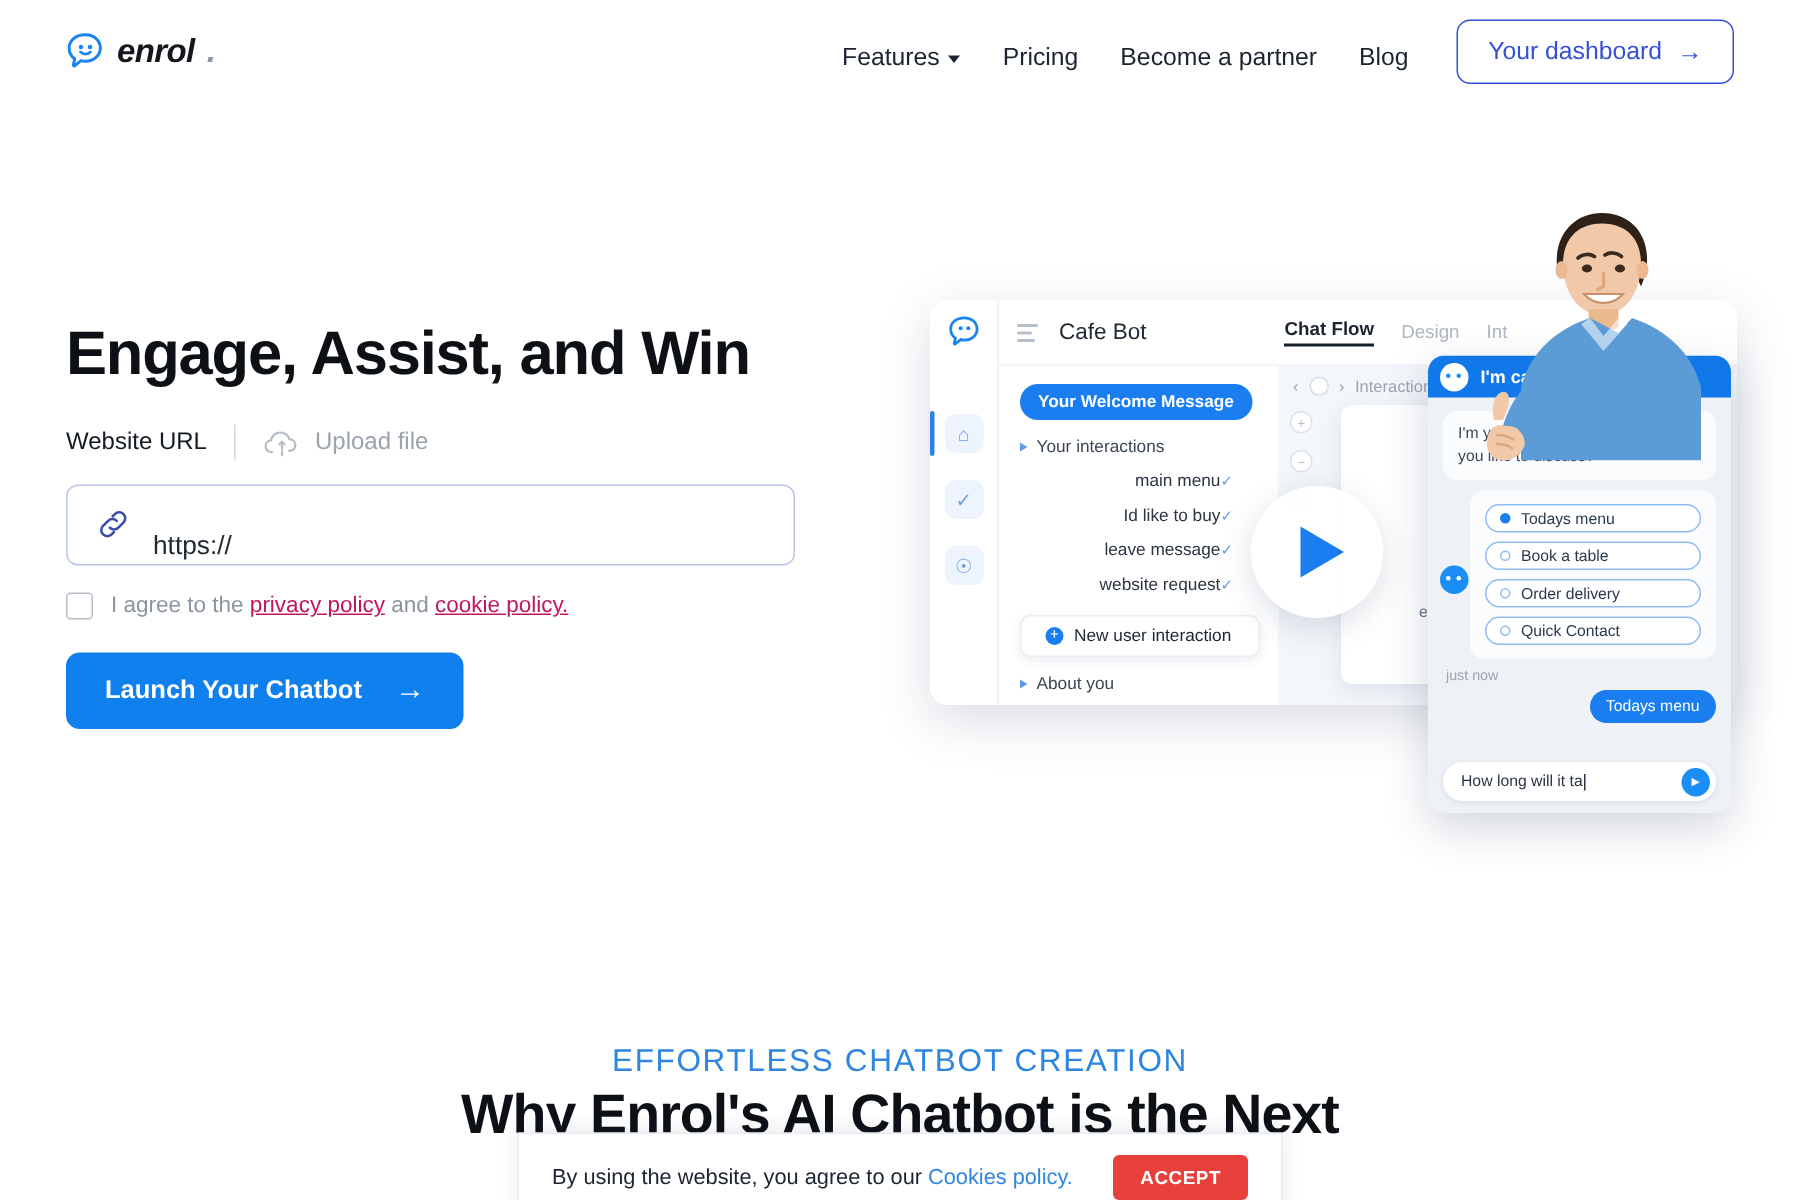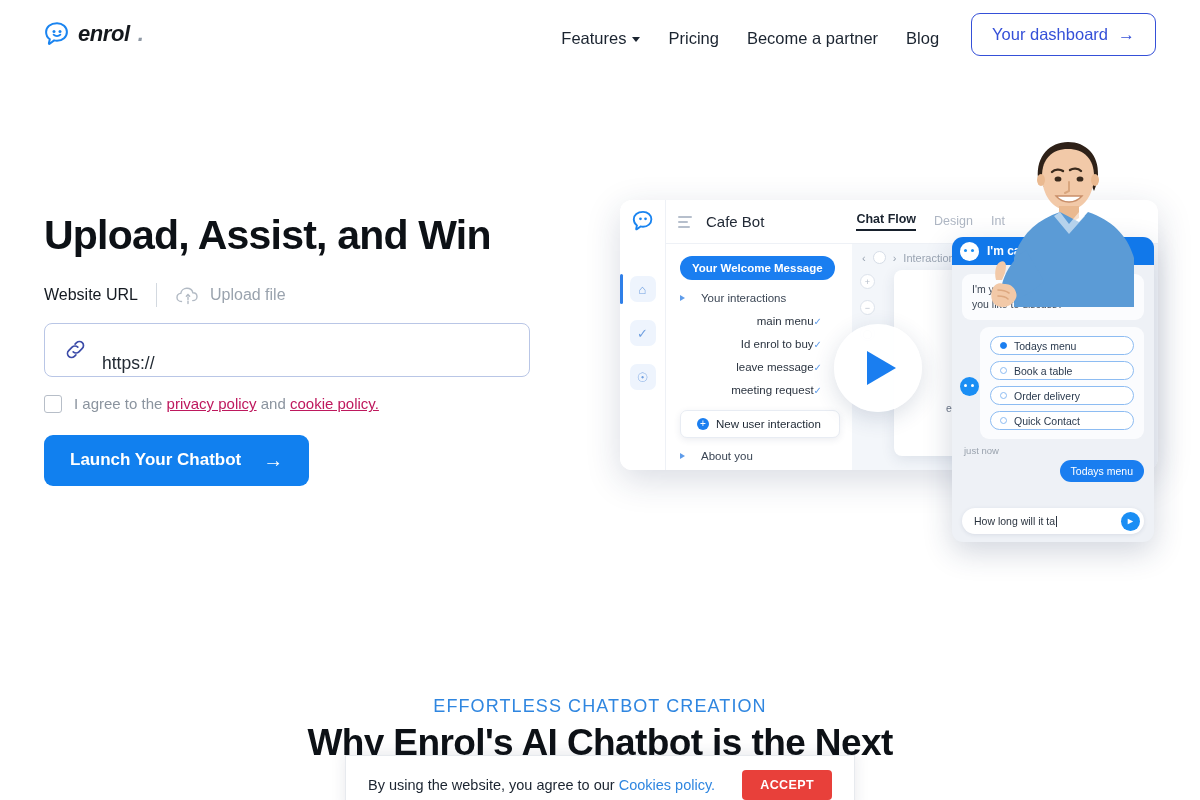--- a/index.html
+++ b/index.html
@@ -138,21 +138,21 @@
   .welcome-pill {
     background: #1a7ef0; color: #fff; font-size: 11.5px; font-weight: bold;
     border-radius: 13px; padding: 6px 12px; display: inline-block;
   }
   .flow-row {
     font-size: 11.5px; color: #2b3440; margin-top: 11px;
     display: flex; align-items: center; justify-content: flex-end;
     width: 142px;
   }
   .flow-row .tick { color: #5e9cea; font-size: 10px; }
-  .flow-head { font-size: 11.5px; color: #3a4554; margin-top: 12px; display: flex; gap: 16px; align-items: center;}
+  .flow-head { font-size: 11.5px; color: #3a4554; margin-top: 12px; display: flex; gap: 6px; align-items: center;}
   .tri { width: 0; height: 0; border-top: 3.5px solid transparent; border-bottom: 3.5px solid transparent; border-left: 5px solid #5e9cea; }
   .new-inter {
     margin-top: 14px; width: 160px; height: 28px; background: #fff;
     border: 1px solid #e8ecf3; border-radius: 7px;
     box-shadow: 0 2px 7px rgba(40,60,100,.09);
     display: flex; align-items: center; gap: 7px; padding-left: 16px;
     font-size: 11.5px; color: #1d2733;
   }
   .plus-dot {
     width: 12px; height: 12px; border-radius: 50%; background: #1a7ef0;
@@ -270,21 +270,21 @@
     display: flex; align-items: center; justify-content: center;
   }
   .caret-bar { display: inline-block; width: 1px; height: 11px; background: #2b3440; margin-left: 1px; vertical-align: -1px;}
 
   
   .person { position: absolute; left: 352px; top: 0; width: 200px; height: 175px; z-index: 9; }
 
   
   .section-kicker {
     position: absolute; top: 696px; left: 0; width: 1200px; text-align: center;
-    font-size: 18px; color: #2f86e0; letter-spacing: 1.1px;
+    font-size: 21px; color: #2f86e0; letter-spacing: 1.1px;
   }
   .section-title {
     position: absolute; top: 722px; left: 0; width: 1200px; text-align: center;
     font-size: 37px; font-weight: bold; color: #0d1116; letter-spacing: -0.6px;
   }
 
   
   .cookie {
     position: absolute; left: 345px; top: 755px; width: 510px; height: 60px;
     background: #fff; border: 1px solid #e7eaee;
@@ -335,21 +335,21 @@
       <div class="dash-btn">
         <span>Your dashboard</span>
         <span class="arr">→</span>
       </div>
     </nav>
   </div>
 
   <div class="hero-left">
     <h1 class="hero-title">
       <br>
-      <span>Upload, Assist, and Win</span><br>
+      <span>Engage, Assist, and Win</span><br>
     </h1>
 
     <div class="src-tabs">
       <div class="src-tab">
         <span>Website URL</span>
       </div>
       <div class="src-sep"></div>
       <div class="src-tab inactive">
         <svg class="cloud-ico" viewBox="0 0 26 20">
           <path d="M6.5 16.5C3.9 16.5 2 14.7 2 12.4c0-2.1 1.6-3.8 3.8-4 .4-2.9 3-5.1 6.1-5.1 2.9 0 5.4 1.9 6 4.5 2.4.1 4.1 1.8 4.1 3.9 0 2.2-1.9 3.9-4.3 3.9" fill="none" stroke="#b2bac4" stroke-width="1.4" stroke-linecap="round"></path>
@@ -412,29 +412,29 @@
         <div class="welcome-pill">Your Welcome Message</div>
         <div class="flow-head">
           <span class="tri"></span>
           <span>Your interactions</span>
         </div>
         <div class="flow-row">
           <span>main menu</span>
           <span class="tick">✓</span>
         </div>
         <div class="flow-row">
-          <span>Id enrol to buy</span>
+          <span>Id like to buy</span>
           <span class="tick">✓</span>
         </div>
         <div class="flow-row">
           <span>leave message</span>
           <span class="tick">✓</span>
         </div>
         <div class="flow-row">
-          <span>meeting request</span>
+          <span>website request</span>
           <span class="tick">✓</span>
         </div>
         <div class="new-inter">
           <span class="plus-dot">+</span>
           <span>New user interaction</span>
         </div>
         <div class="flow-head">
           <span class="tri"></span>
           <span>About you</span>
         </div>

